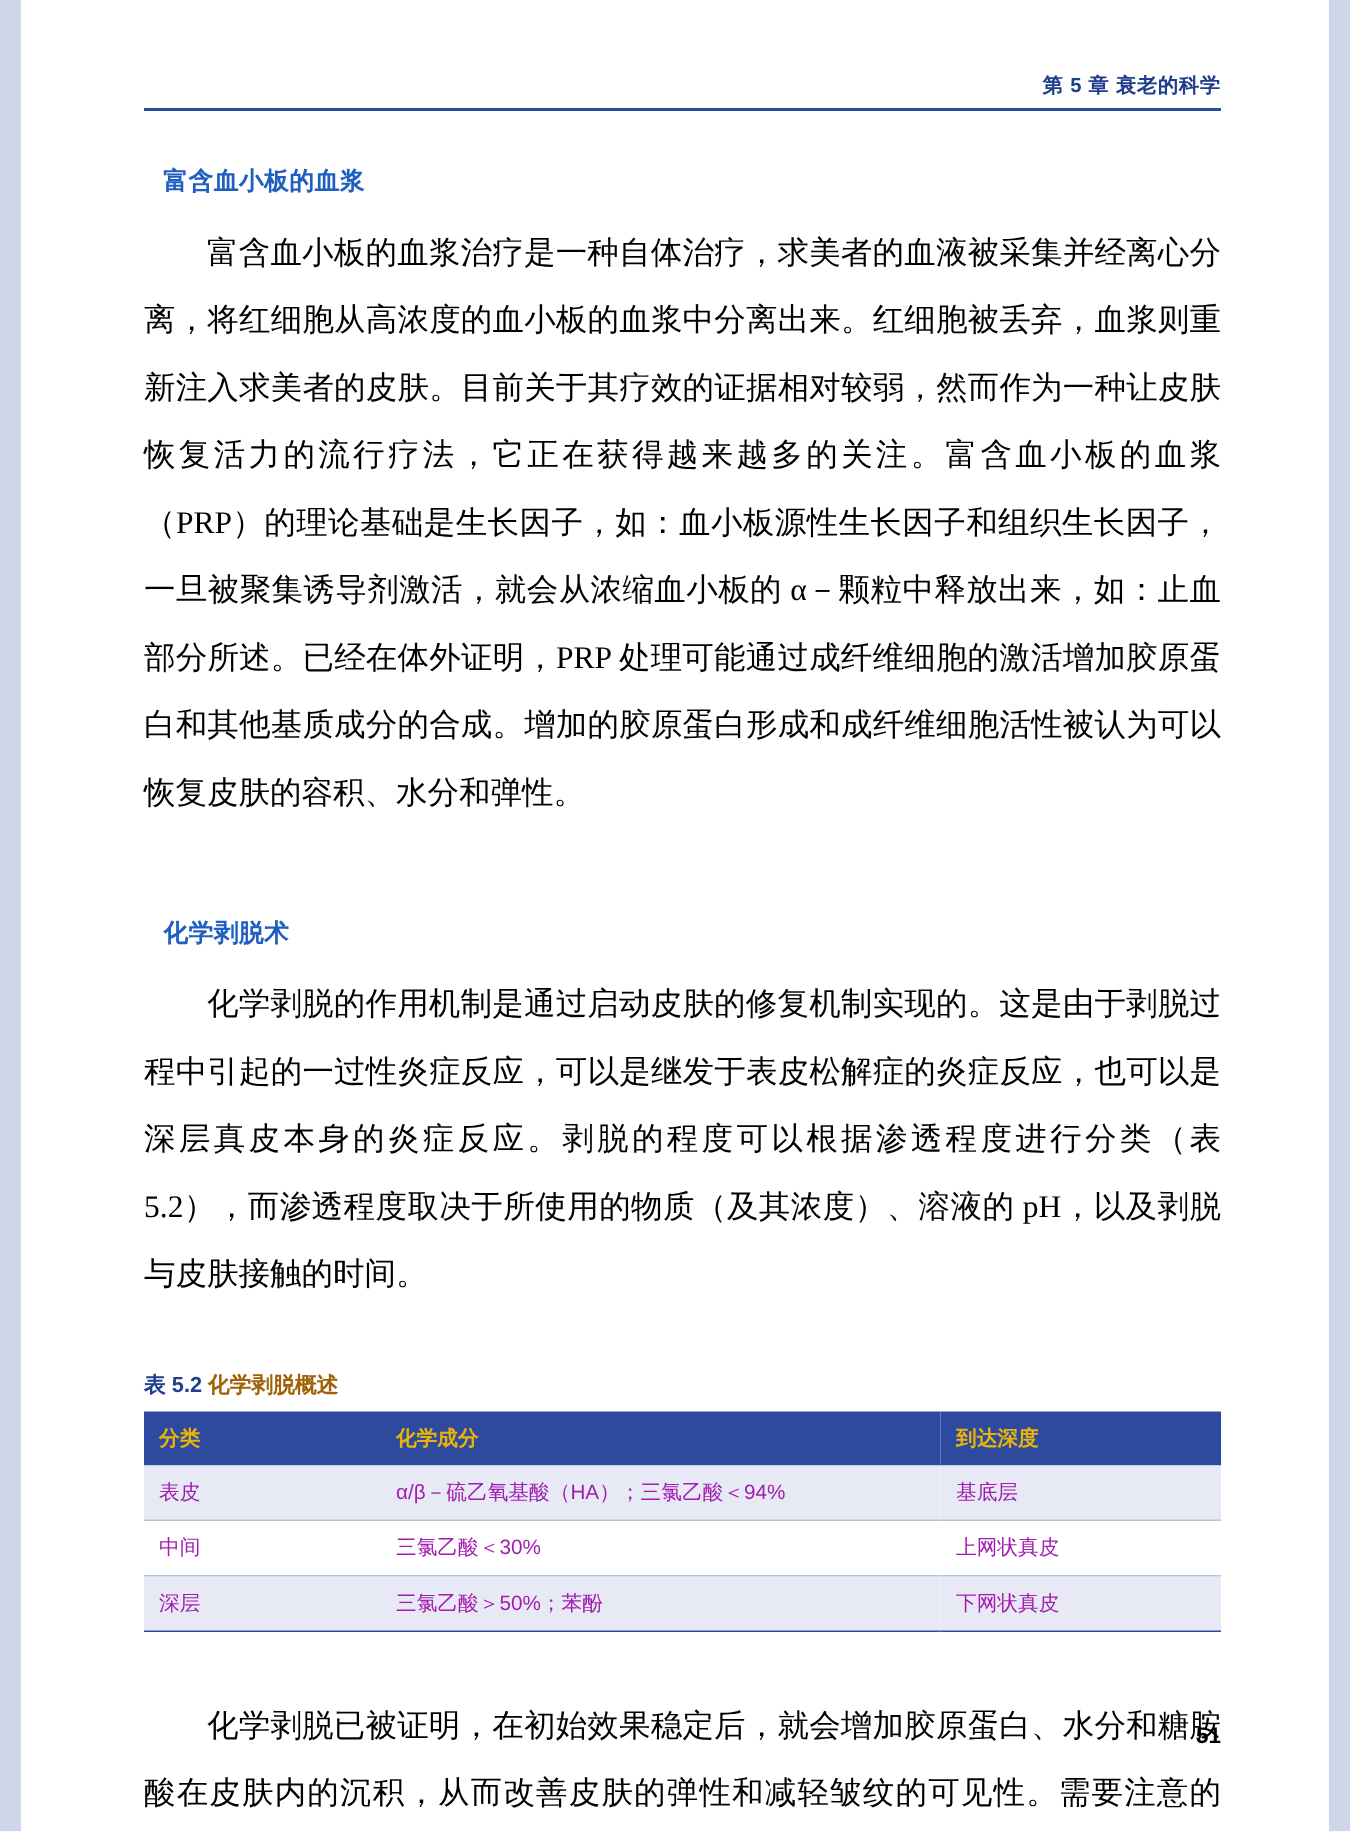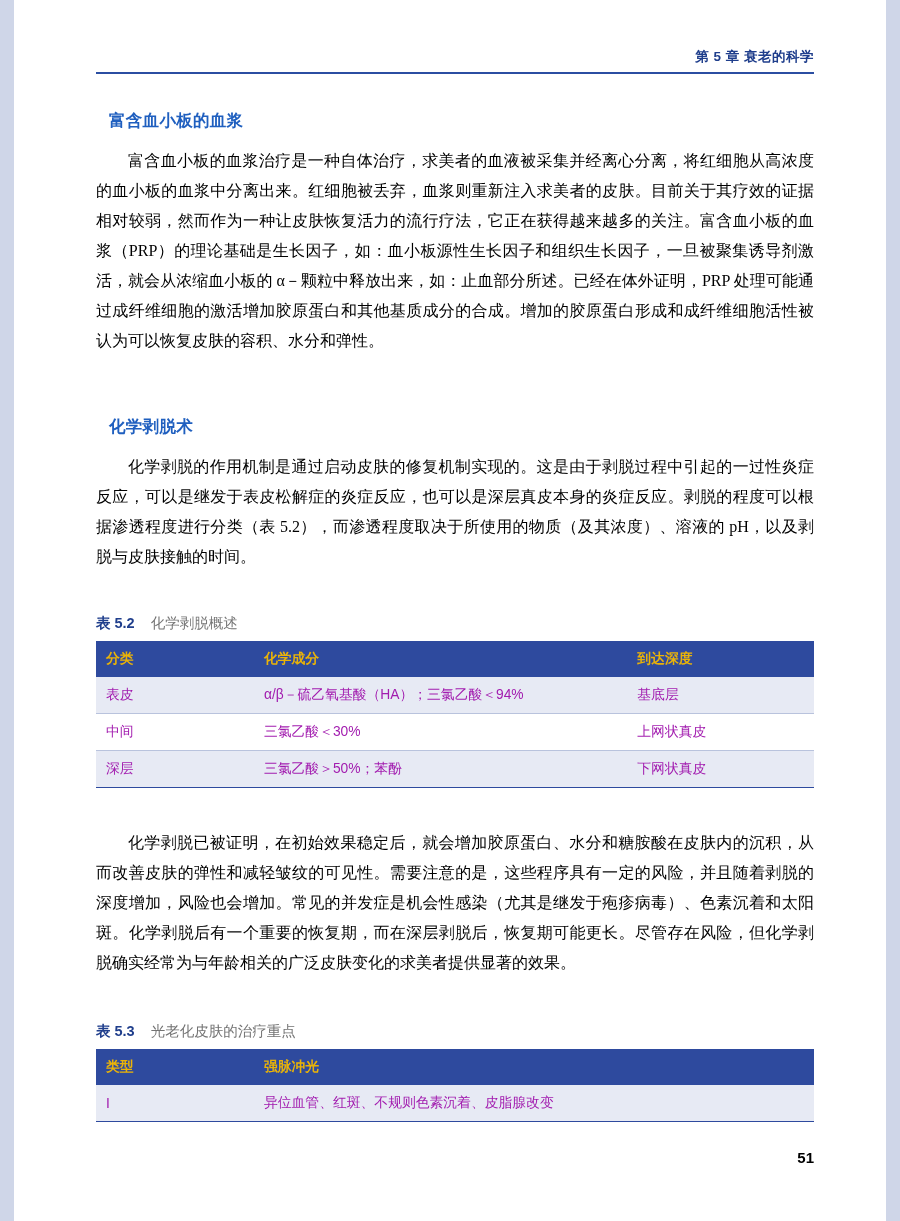--- a/index.html
+++ b/index.html
@@ -68,41 +68,41 @@
   }
   h2.section {
     font-family: "Liberation Sans", sans-serif;
     color: #1f5fbf;
     font-size: 16.5px;
     font-weight: bold;
     margin: 18px 0 14px 13px;
     letter-spacing: 0.3px;
   }
   p.para {
-    font-size: 16px;
-    line-height: 30px;
+    font-size: 21px;
+    line-height: 45px;
     margin: 0 0 0 0;
     text-align: justify;
     text-justify: inter-ideograph;
     text-indent: 2em;
   }
   .block {
     margin-bottom: 24px;
   }
   .table-caption {
     font-family: "Liberation Sans", sans-serif;
     font-size: 14.5px;
     color: #1f3e8c;
     font-weight: bold;
     margin: 0 0 8px 0;
   }
   .table-caption .cap-text {
-    color: #737373;
-    margin-left: 16px;
-    font-weight: normal;
+    color: #a16207;
+    margin-left: 4px;
+    font-weight: bold;
   }
   table.doc-table {
     width: 100%;
     border-collapse: collapse;
     font-family: "Liberation Sans", sans-serif;
     font-size: 13.8px;
     margin-bottom: 6px;
   }
   table.doc-table thead th {
     background: #2e4a9e;

